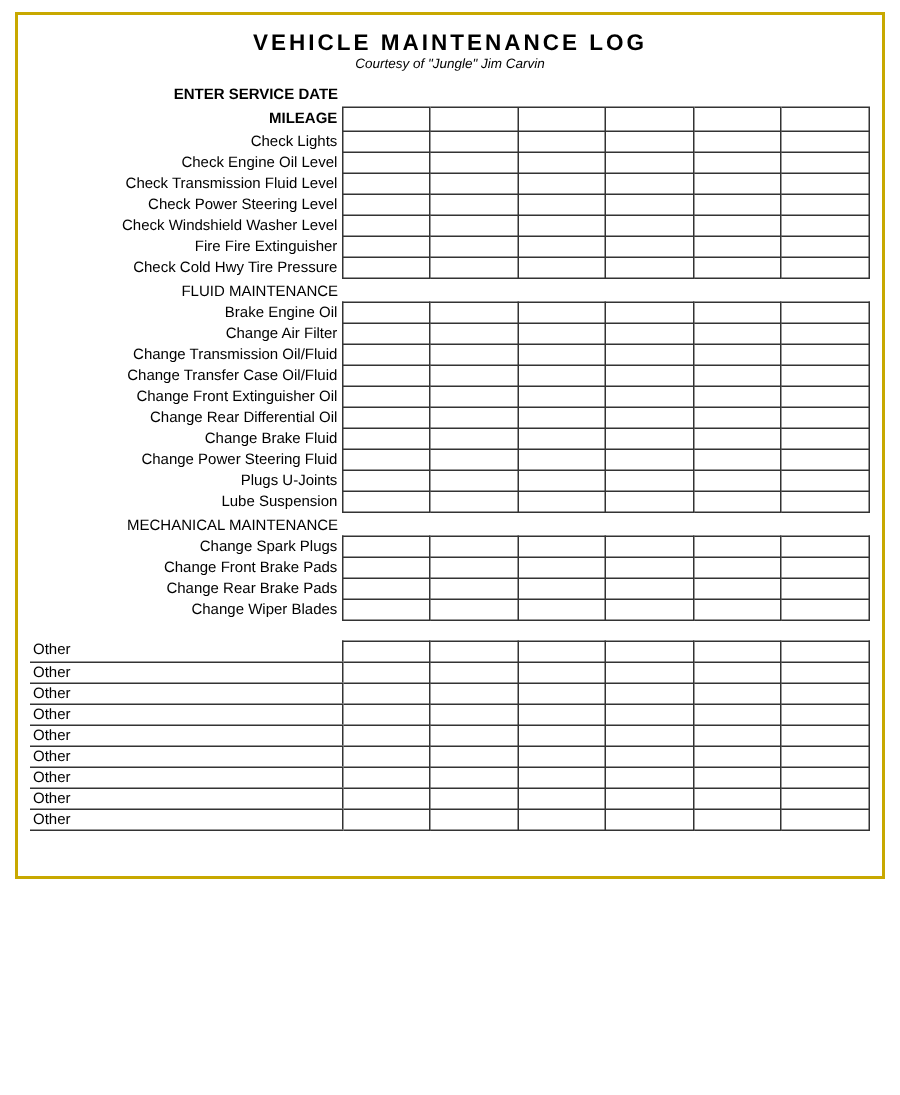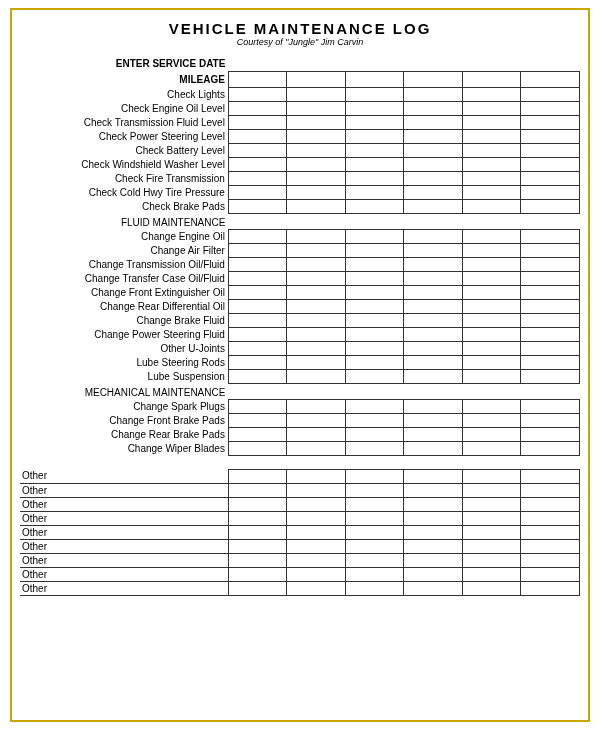--- a/index.html
+++ b/index.html
@@ -10,21 +10,21 @@
       font-family: Arial, sans-serif;
       font-size: 11px;
       overflow: hidden;
     }
     .page {
       width: 580px;
       margin: 8px auto;
       border: 2px solid #c8a800;
       padding: 10px 0;
       background: #fff;
-      height: 714px;
+      height: 578px;
     }
     .header {
       text-align: center;
       margin-bottom: 8px;
     }
     .header h1 {
       font-size: 15px;
       font-weight: bold;
       letter-spacing: 2px;
       text-transform: uppercase;
@@ -144,76 +144,58 @@
       <tr>
         <td class="label-col">Check Power Steering Level</td>
         <td class="data-col"></td>
             <td class="data-col"></td>
             <td class="data-col"></td>
             <td class="data-col"></td>
             <td class="data-col"></td>
             <td class="data-col"></td>
       </tr>
       <tr>
-        <td class="label-col">Check Battery Level</td>
-        <td class="data-col"></td>
-            <td class="data-col"></td>
-            <td class="data-col"></td>
-            <td class="data-col"></td>
-            <td class="data-col"></td>
-            <td class="data-col"></td>
-      </tr>
-      <tr>
         <td class="label-col">Check Windshield Washer Level</td>
         <td class="data-col"></td>
             <td class="data-col"></td>
             <td class="data-col"></td>
             <td class="data-col"></td>
             <td class="data-col"></td>
             <td class="data-col"></td>
       </tr>
       <tr>
-        <td class="label-col">Check Fire Transmission</td>
+        <td class="label-col">Fire Fire Extinguisher</td>
         <td class="data-col"></td>
             <td class="data-col"></td>
             <td class="data-col"></td>
             <td class="data-col"></td>
             <td class="data-col"></td>
             <td class="data-col"></td>
       </tr>
       <tr>
         <td class="label-col">Check Cold Hwy Tire Pressure</td>
-        <td class="data-col"></td>
-            <td class="data-col"></td>
-            <td class="data-col"></td>
-            <td class="data-col"></td>
-            <td class="data-col"></td>
-            <td class="data-col"></td>
-      </tr>
-      <tr>
-        <td class="label-col">Check Brake Pads</td>
         <td class="data-col"></td>
             <td class="data-col"></td>
             <td class="data-col"></td>
             <td class="data-col"></td>
             <td class="data-col"></td>
             <td class="data-col"></td>
       </tr>
 
       <tr>
         <td class="label-col section-header" colspan="1">FLUID MAINTENANCE</td>
         <td class="data-col" style="border:none;"></td>
             <td class="data-col" style="border:none;"></td>
             <td class="data-col" style="border:none;"></td>
             <td class="data-col" style="border:none;"></td>
             <td class="data-col" style="border:none;"></td>
             <td class="data-col" style="border:none;"></td>
       </tr>
       <tr>
-        <td class="label-col">Change Engine Oil</td>
+        <td class="label-col">Brake Engine Oil</td>
         <td class="data-col"></td>
             <td class="data-col"></td>
             <td class="data-col"></td>
             <td class="data-col"></td>
             <td class="data-col"></td>
             <td class="data-col"></td>
       </tr>
       <tr>
         <td class="label-col">Change Air Filter</td>
         <td class="data-col"></td>
@@ -271,30 +253,21 @@
       <tr>
         <td class="label-col">Change Power Steering Fluid</td>
         <td class="data-col"></td>
             <td class="data-col"></td>
             <td class="data-col"></td>
             <td class="data-col"></td>
             <td class="data-col"></td>
             <td class="data-col"></td>
       </tr>
       <tr>
-        <td class="label-col">Other U-Joints</td>
-        <td class="data-col"></td>
-            <td class="data-col"></td>
-            <td class="data-col"></td>
-            <td class="data-col"></td>
-            <td class="data-col"></td>
-            <td class="data-col"></td>
-      </tr>
-      <tr>
-        <td class="label-col">Lube Steering Rods</td>
+        <td class="label-col">Plugs U-Joints</td>
         <td class="data-col"></td>
             <td class="data-col"></td>
             <td class="data-col"></td>
             <td class="data-col"></td>
             <td class="data-col"></td>
             <td class="data-col"></td>
       </tr>
       <tr>
         <td class="label-col">Lube Suspension</td>
         <td class="data-col"></td>

